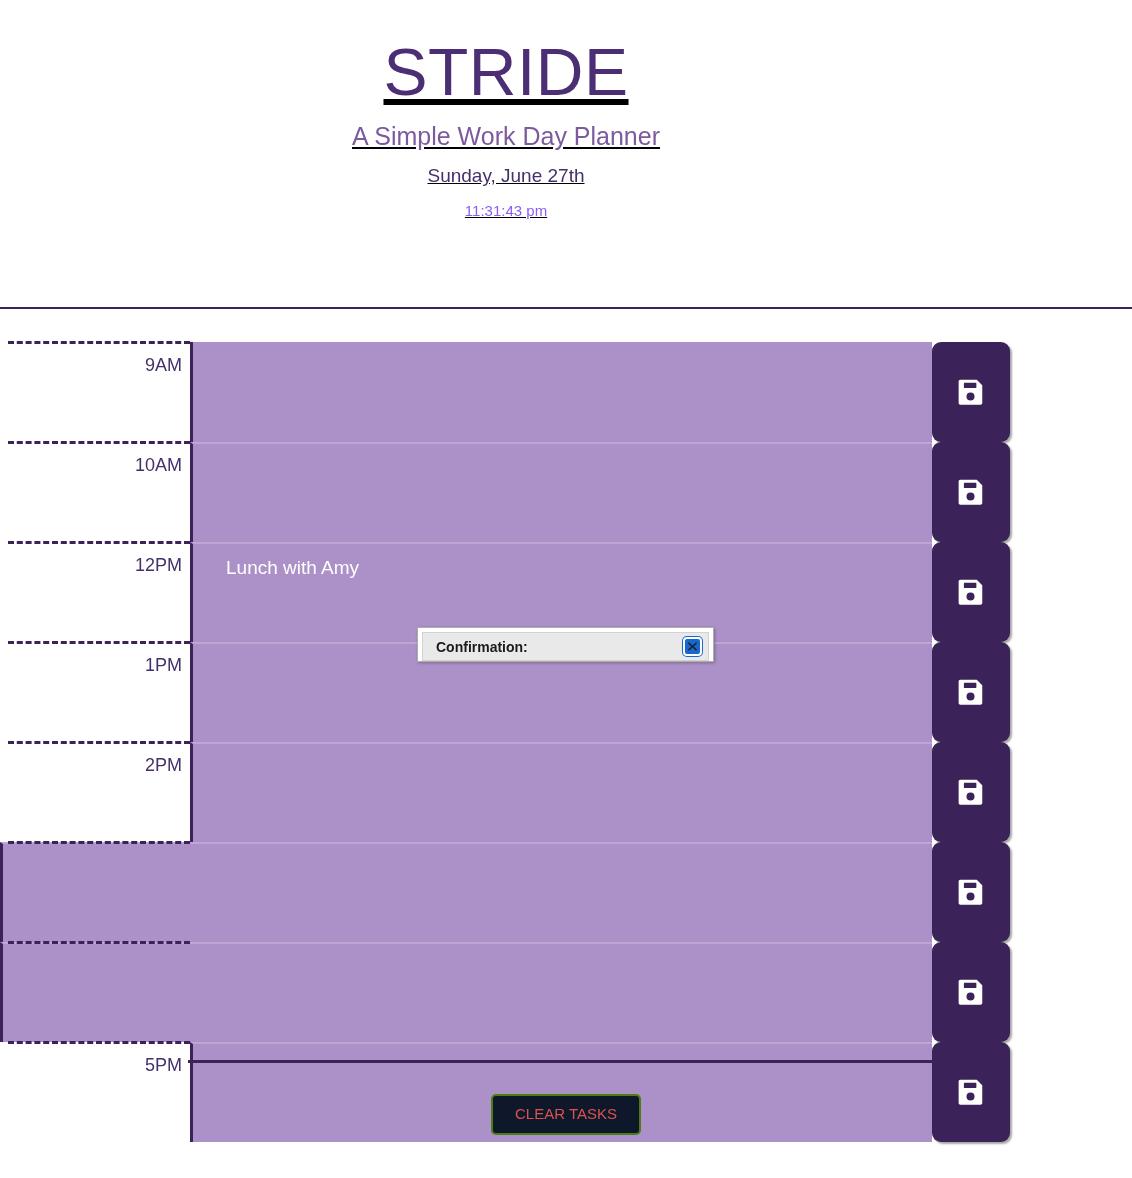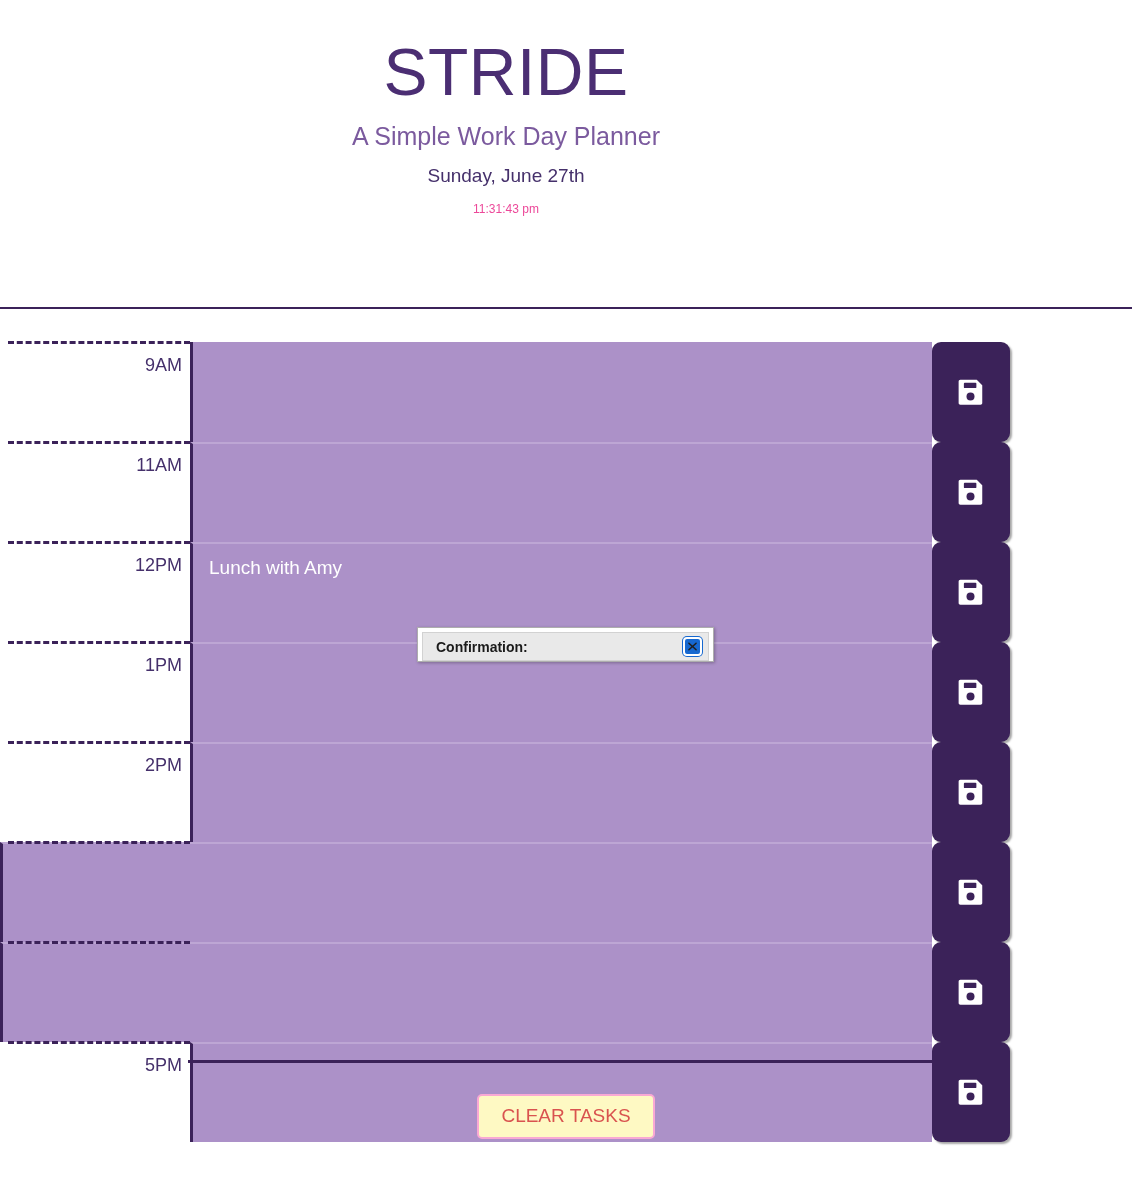--- a/index.html
+++ b/index.html
@@ -10,20 +10,21 @@
     font-family: "Liberation Sans", sans-serif;
     overflow: hidden;
   }
 
   
   .jumbotron {
     width: 1012px;
     padding-top: 38px;
     text-align: center;
     background: #ffffff;
+    text-decoration: underline;
   }
   .app-title {
     font-size: 66px;
     font-weight: 400;
     color: #4b2e73;
     line-height: 1.05;
     letter-spacing: 0.5px;
     margin: 0;
   }
   .app-subtitle {
@@ -35,23 +36,23 @@
     text-align: center;
   }
   .app-date {
     font-size: 19px;
     font-weight: 400;
     color: #45306b;
     margin: 14px 0 0 0;
     line-height: 1.2;
   }
   .app-clock {
-    font-size: 12px;
+    font-size: 15px;
     font-weight: 400;
-    color: #ec4899;
+    color: #8b5cf6;
     margin: 14px 0 0 0;
     line-height: 1.2;
   }
 
   .header-rule {
     position: absolute;
     left: 0; top: 307px;
     width: 1132px;
     height: 2px;
     background: #3b2259;
@@ -87,21 +88,21 @@
     line-height: 1.2;
     background: #ffffff;
   }
   .task-field {
     flex: 1 1 auto;
     background: #ac91c8;
     border-left: 3px solid #3b2259;
     border-top: 2px solid #bda6d4;
     color: #ffffff;
     font-size: 19px;
-    padding: 13px 0 0 16px;
+    padding: 13px 0 0 33px;
     line-height: 1.2;
     overflow: hidden;
     white-space: nowrap;
   }
   .time-block:first-child .task-field { border-top: none; }
   .save-btn {
     flex: 0 0 78px;
     width: 78px;
     margin-right: 122px;
     background: #3b2259;
@@ -124,24 +125,24 @@
   
   .clear-wrap {
     position: absolute;
     left: 0; top: 1094px;
     width: 1132px;
     text-align: center;
   }
   .clear-btn {
     display: inline-block;
     font-family: "Liberation Sans", sans-serif;
-    font-size: 19px;
+    font-size: 15px;
     color: #d9534f;
-    background: #fef9c3;
-    border: 2px solid #f9a8d4;
+    background: #0f172a;
+    border: 2px solid #4d7c0f;
     border-radius: 5px;
     padding: 10px 22px 10px 22px;
     line-height: 1.1;
     cursor: pointer;
   }
 
   
   .modal {
     position: absolute;
     left: 417px; top: 627px;
@@ -208,21 +209,21 @@
           <svg width="30" height="30" viewBox="0 0 24 24" aria-hidden="true">
             <path fill="#ffffff" d="M3.5 2.2h13.1L21 6.6v14.2c0 .8-.6 1.4-1.4 1.4H3.5c-.8 0-1.4-.6-1.4-1.4V3.6c0-.8.6-1.4 1.4-1.4z"></path>
             <rect x="6.3" y="4.6" width="10" height="4.2" rx="0.7" fill="#3b2259"></rect>
             <circle cx="11.6" cy="15.6" r="3.2" fill="#3b2259"></circle>
           </svg>
         </span>
       </div>
     </div>
     <div class="time-block">
       <div class="dash-rule"></div>
-      <div class="hour-label">11AM</div>
+      <div class="hour-label">10AM</div>
       <div class="task-field"></div>
       <div class="save-btn">
         <span>
           <svg width="30" height="30" viewBox="0 0 24 24" aria-hidden="true">
             <path fill="#ffffff" d="M3.5 2.2h13.1L21 6.6v14.2c0 .8-.6 1.4-1.4 1.4H3.5c-.8 0-1.4-.6-1.4-1.4V3.6c0-.8.6-1.4 1.4-1.4z"></path>
             <rect x="6.3" y="4.6" width="10" height="4.2" rx="0.7" fill="#3b2259"></rect>
             <circle cx="11.6" cy="15.6" r="3.2" fill="#3b2259"></circle>
           </svg>
         </span>
       </div>

